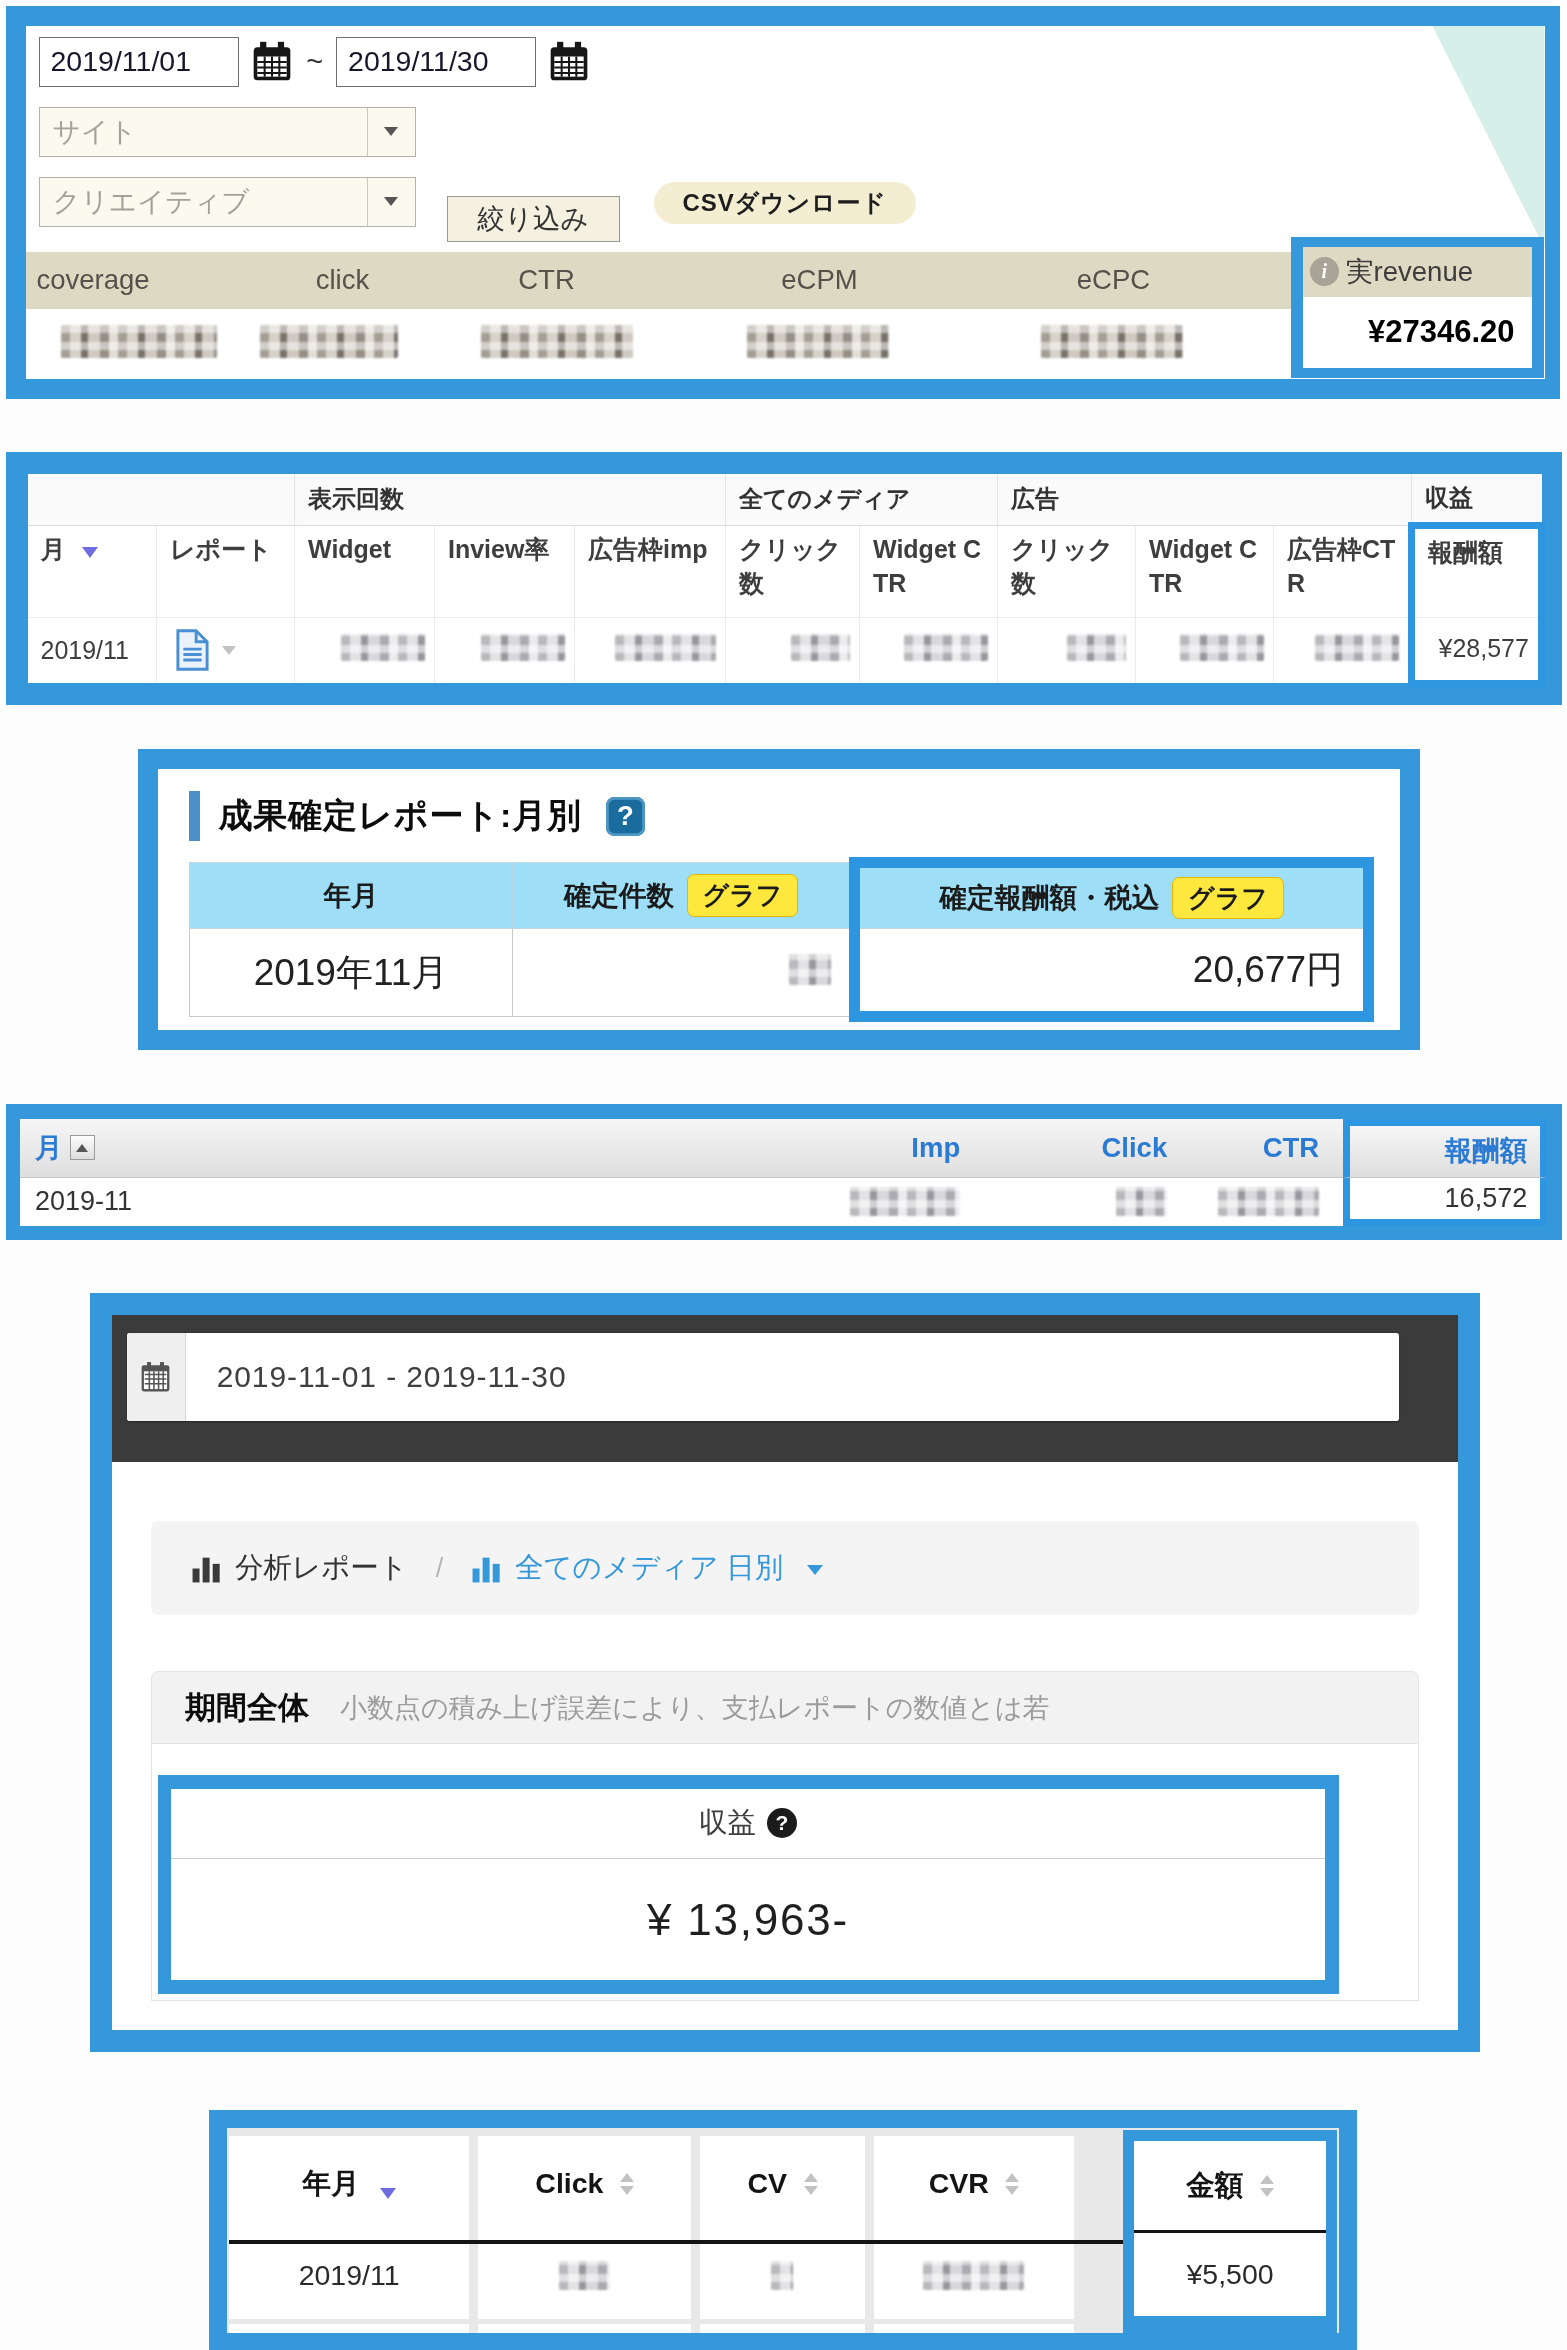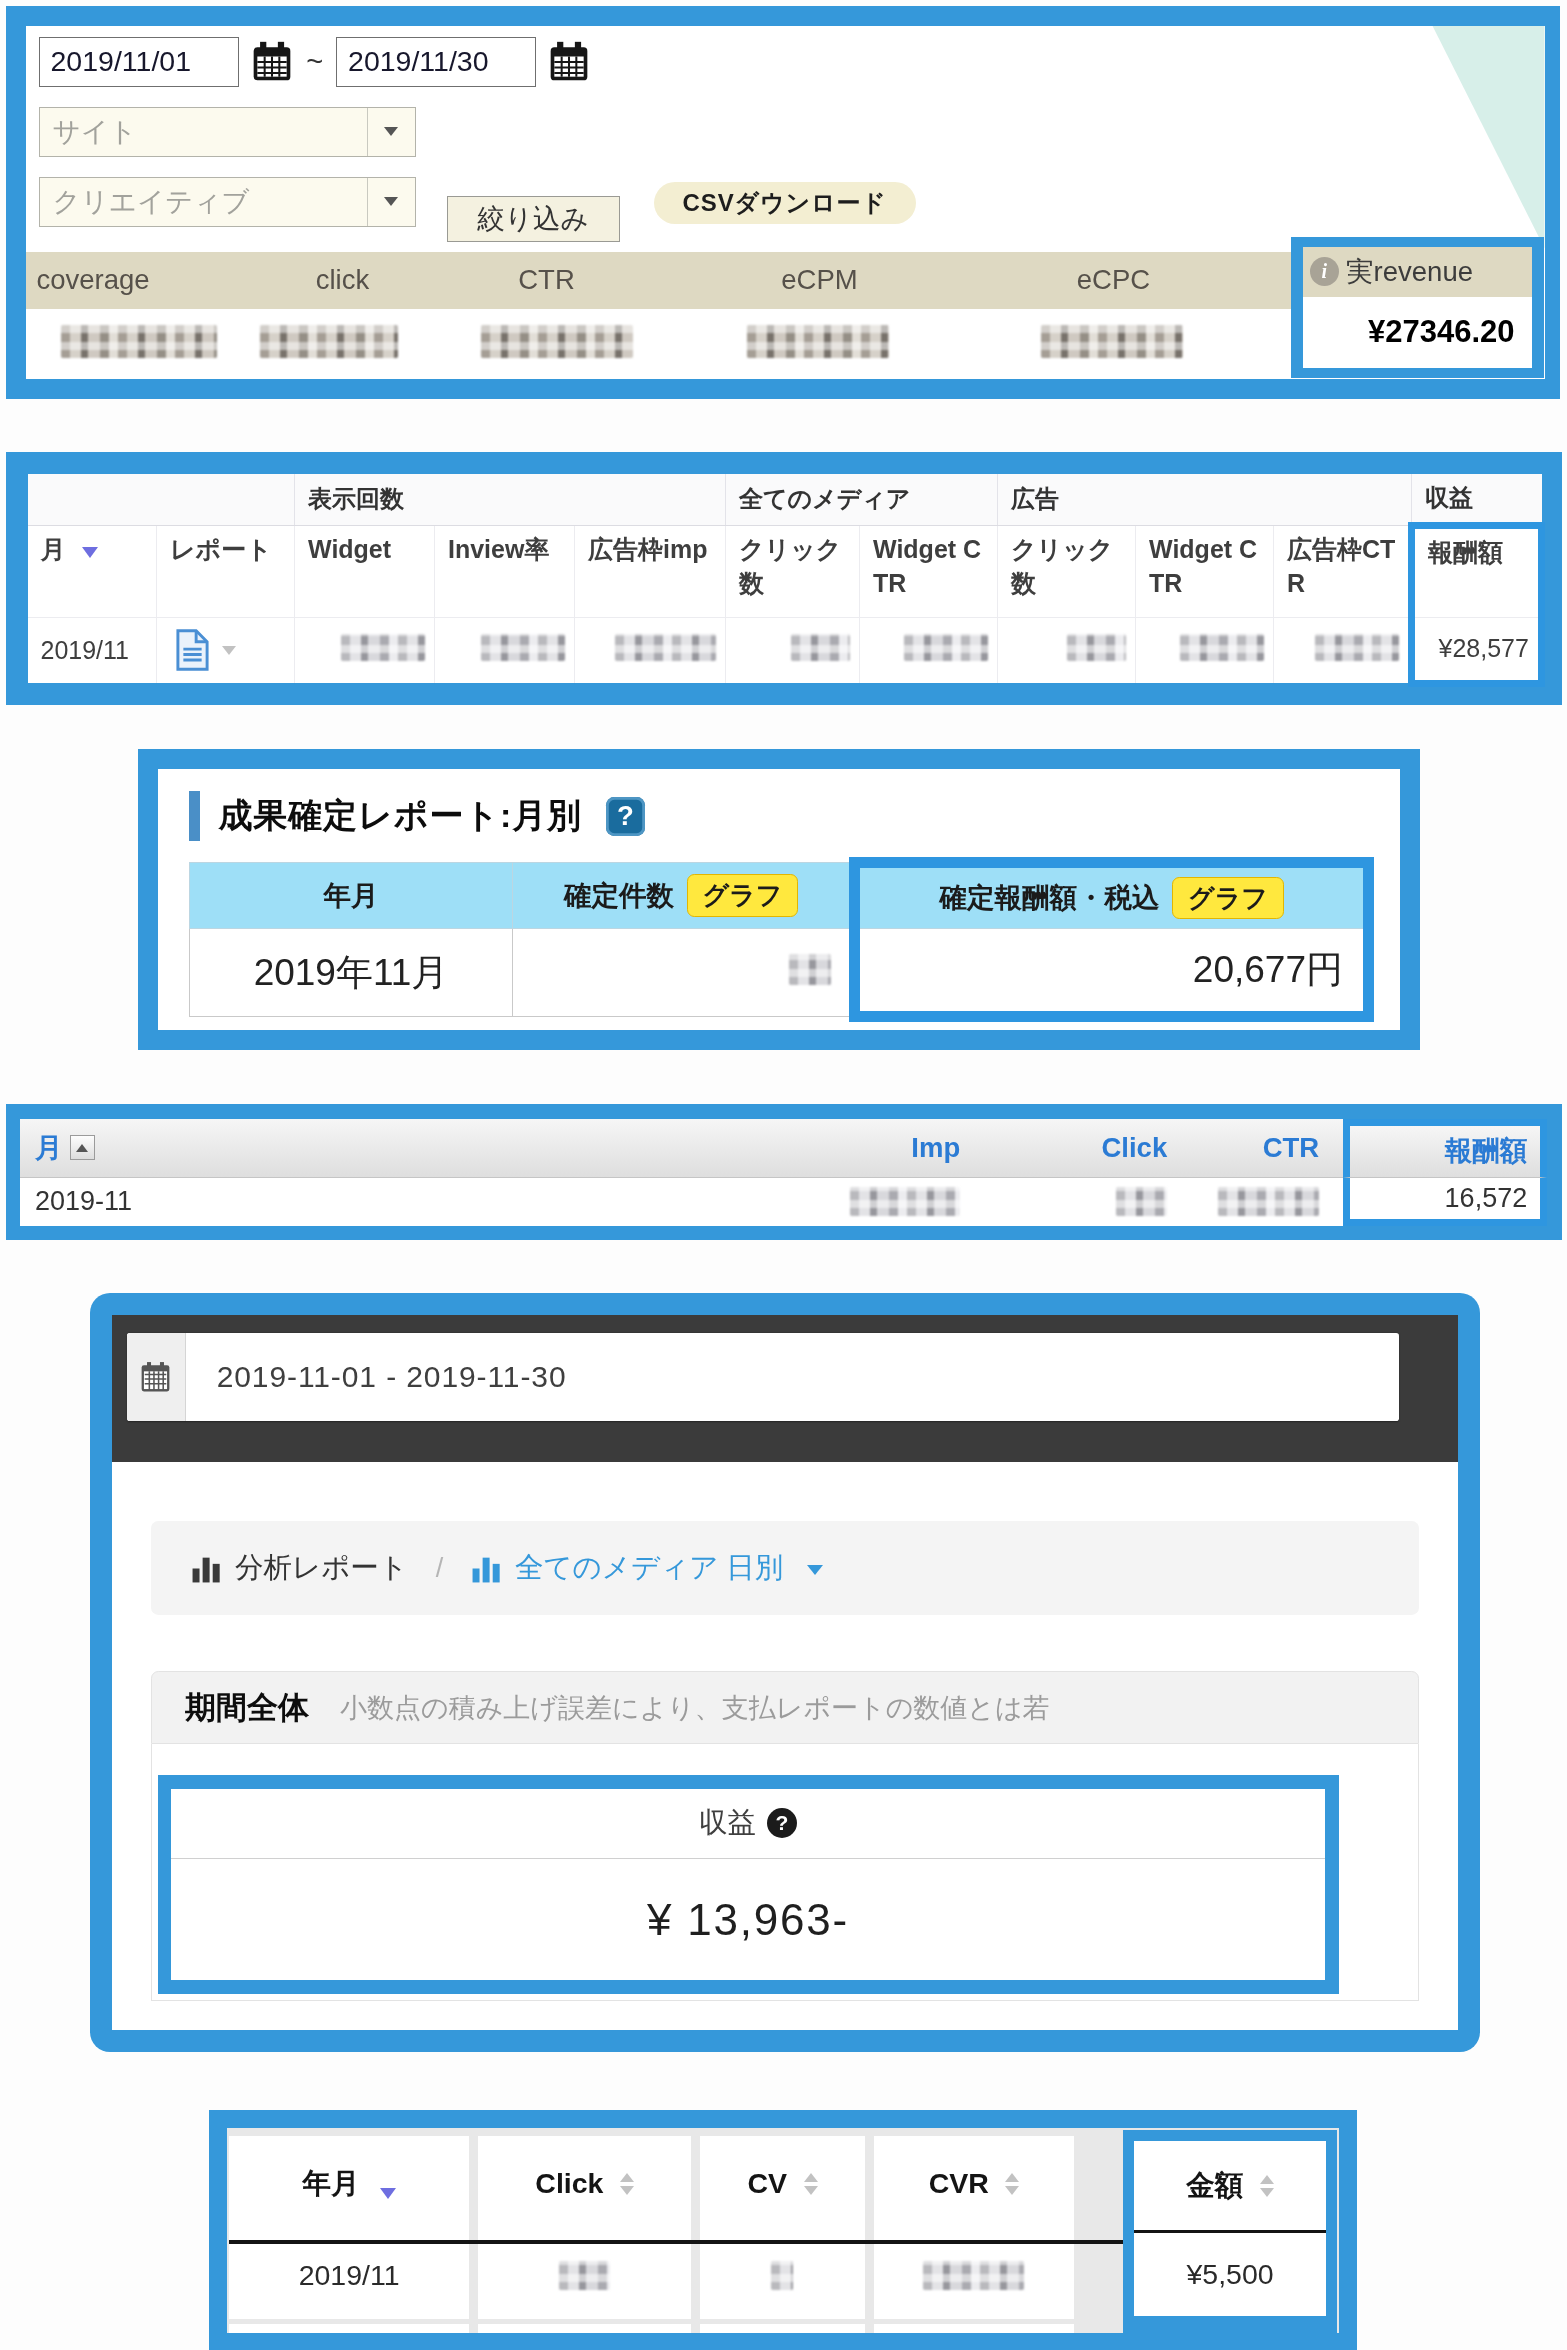--- a/index.html
+++ b/index.html
@@ -124,21 +124,21 @@
   .p4 .sortbox { width:25px; height:25px; margin-left:7.3px; background:linear-gradient(#fdfdfd,#ddd); border:0.9px solid #9b9b9b;
     display:inline-flex; align-items:center; justify-content:center; }
   .p4 .dc { background:#fff; display:flex; align-items:center; font-size:27px; color:#333; }
   .p4 .dc.first { padding-left:14.7px;text-align:right; }
   .p4 .dc.num { justify-content:flex-end; padding-right:24px; }
   .p4 .bb4h { border-top:7.3px solid #2e96e0; border-left:7.3px solid #2e96e0; border-right:7.3px solid #2e96e0; padding-right:13px !important; }
   .p4 .bb4d { border-left:7.3px solid #2e96e0; border-right:7.3px solid #2e96e0; border-bottom:7.3px solid #2e96e0; padding-right:13px !important; }
   .p4 .blur { height:29px; }
 
   
-  .p5 { left:90px; top:1293px; width:1390px; height:759px;border-radius:20px; }
+  .p5 { left:90px; top:1293px; width:1390px; height:759px; }
   .p5-inner { position:absolute; inset:22px; background:#fff; overflow:hidden; }
   .p5-darkbar { position:absolute; left:0; top:0; right:0; height:147px; background:#3b3b3b; }
   .p5-dateinput { position:absolute; left:14.7px; top:18.4px; right:59px; height:88px; background:#fff; border-radius:2.8px;
     display:flex; align-items:stretch; box-shadow:0 0.9px 1.8px rgba(0,0,0,.4); }
   .p5-dateinput .icon-cell { width:59px; background:#efefef; border-right:0.9px solid #d5d5d5; border-radius:2.8px 0 0 2.8px;
     display:flex; align-items:center; justify-content:center; }
   .p5-dateinput .txt { display:flex; align-items:center; padding-left:31px; font-size:30px; color:#3f3f3f; letter-spacing:0.9px; }
   .p5-bread { position:absolute; left:39px; right:39px; top:206px; height:94px; background:#f4f4f4; border-radius:7.3px;
     display:flex; align-items:center; padding-left:40px; gap:13px; }
   .bars { width:31px; height:31px; }

